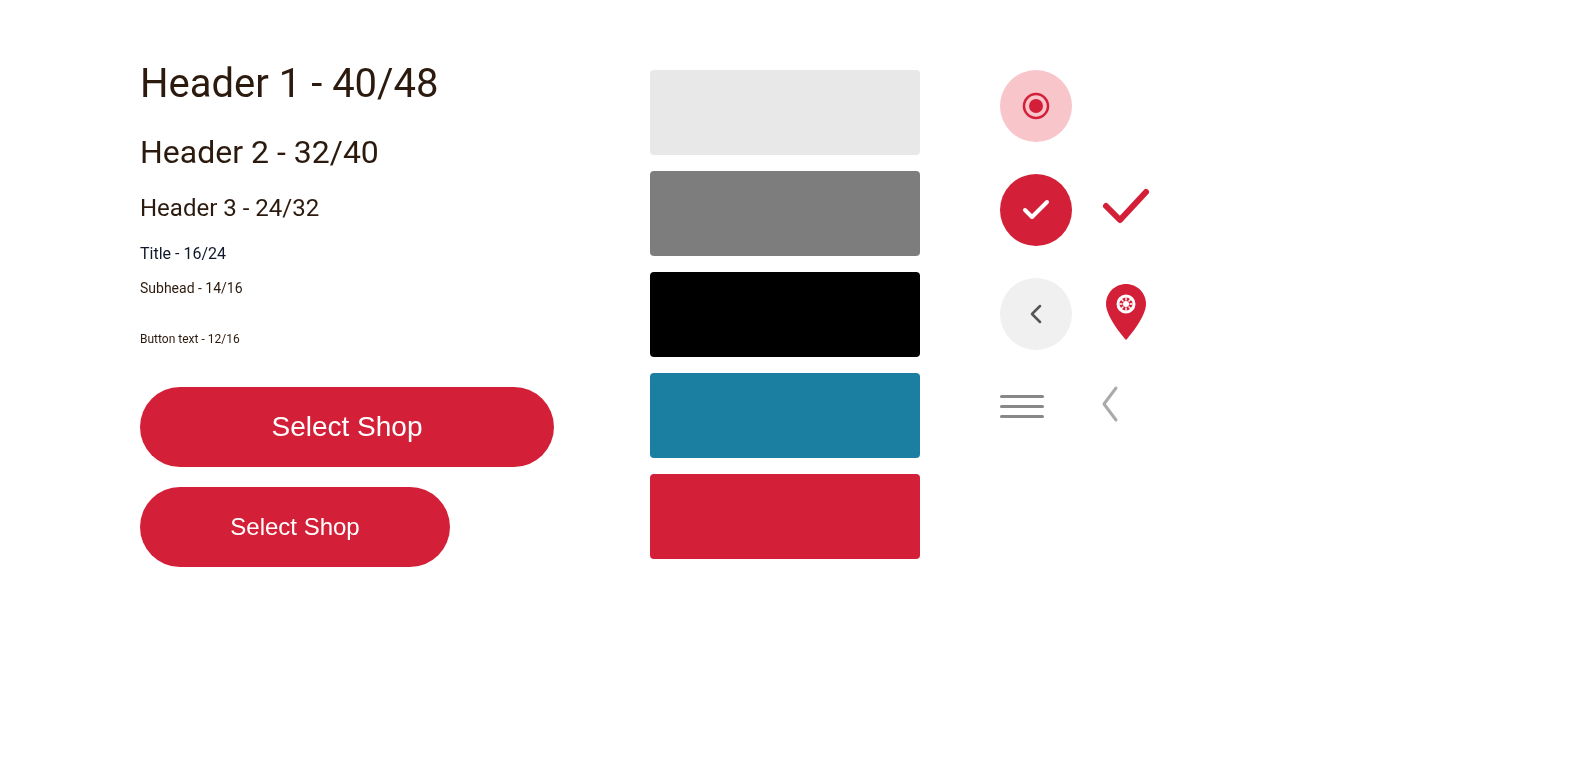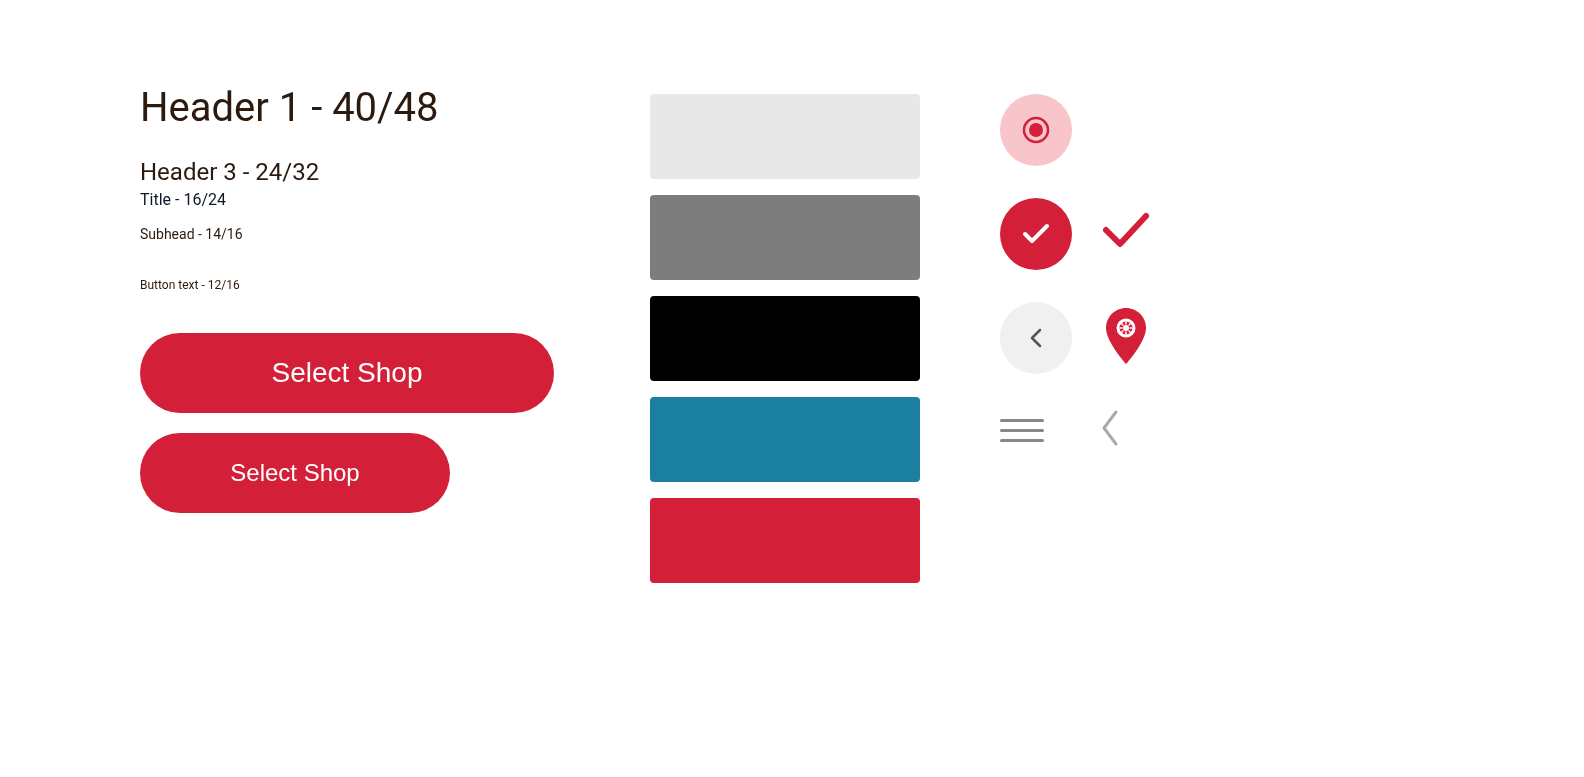--- a/index.html
+++ b/index.html
@@ -6,21 +6,21 @@
     body {
       background: #ffffff;
       font-family: -apple-system, BlinkMacSystemFont, 'Segoe UI', Roboto, sans-serif;
       width: 1584px;
       min-height: 777px;
       overflow: hidden;
     }
 
     .main-container {
       display: flex;
-      padding: 84px 140px;
+      padding: 60px 140px;
       gap: 80px;
     }
 
     
     .typography-column {
       display: flex;
       flex-direction: column;
       gap: 0;
       min-width: 430px;
     }
@@ -39,20 +39,21 @@
       font-weight: 400;
       color: #2c1a0e;
       margin-bottom: 20px;
     }
 
     .header3 {
       font-size: 24px;
       line-height: 32px;
       font-weight: 400;
       color: #2c1a0e;
+      margin-bottom: 18px;
     }
 
     .title-text {
       font-size: 16px;
       line-height: 24px;
       font-weight: 400;
       color: #0f172a;
       margin-bottom: 14px;
     }
 
@@ -206,20 +207,21 @@
       height: 52px;
     }
   </style>
 </head>
 <body>
 
 <div class="main-container">
 
   <div class="typography-column">
     <div class="header1">Header 1 - 40/48</div>
+    <div class="header2">Header 2 - 32/40</div>
     <div class="header3">Header 3 - 24/32</div>
     <div class="title-text">Title - 16/24</div>
     <div class="subhead-text">Subhead - 14/16</div>
     <div class="button-text-label">Button text - 12/16</div>
 
     <button class="btn-select-shop-large">Select Shop</button>
     <button class="btn-select-shop-small">Select Shop</button>
   </div>
 
   <div class="swatches-column">

